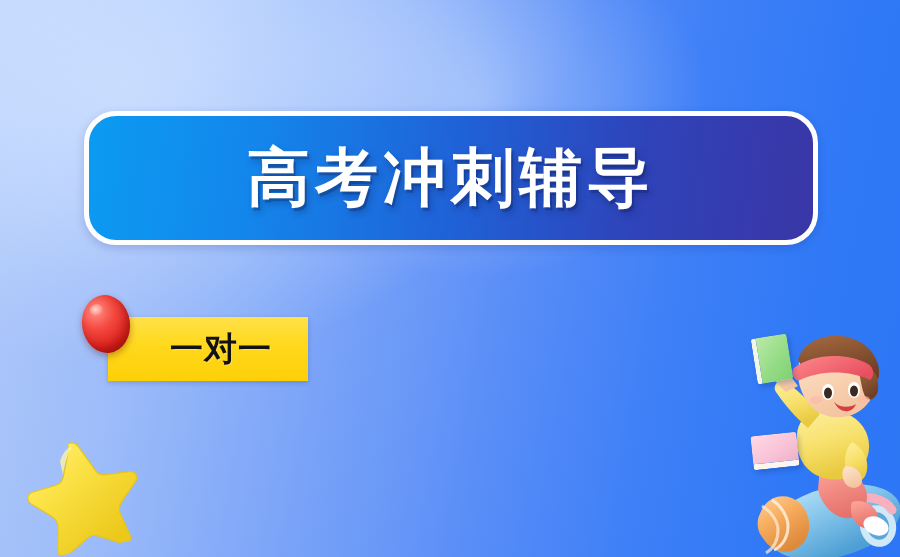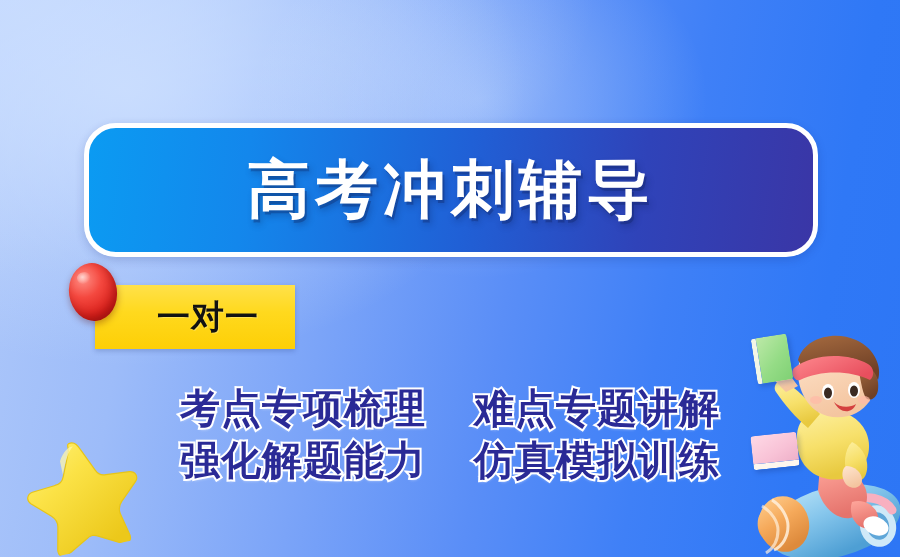--- a/index.html
+++ b/index.html
@@ -29,21 +29,21 @@
   .bg-glow2 {
     position:absolute; left:250px; top:-20px;
     width:460px; height:300px;
     background:radial-gradient(ellipse at 50% 40%, rgba(225,238,255,.40) 0%, rgba(225,238,255,0) 70%);
     pointer-events:none;
   }
 
   
   #banner-wrap {
     position:absolute; left:84px; top:111px;
-    width:734px; height:134px;margin-top:12px;
+    width:734px; height:134px;
   }
   #banner {
     width:100%; height:100%;
     border:5px solid #ffffff;
     border-radius:32px;
     background:linear-gradient(97deg,#0b9bf2 0%,#1387ec 22%,#2060d6 52%,#2f43b9 76%,#3a36a6 100%);
     display:flex; align-items:center; justify-content:center;
     box-shadow:0 3px 10px rgba(20,40,120,.20);
   }
   #banner-title {
@@ -86,21 +86,21 @@
       radial-gradient(circle at 33% 26%, #ff8d84 0%, #f4483f 34%, #d91f1a 72%, #a81210 100%);
     box-shadow:0 3px 7px rgba(90,10,10,.35), inset -3px -5px 9px rgba(120,10,10,.45);
     transform:rotate(-8deg);
   }
   .badge-dot::after {
     content:""; position:absolute;
     left:20%; top:13%; width:30%; height:22%;
     border-radius:50%;
     background:radial-gradient(ellipse at 40% 40%, rgba(255,220,215,.92) 0%, rgba(255,170,160,0) 70%);
   }
-  #badge-0 { left:95px; width:200px; }
+  #badge-0 { left:108px; width:200px;margin-top:32px; }
   #badge-1 { left:346px; width:200px; }
   #badge-2 { left:604px; width:196px; }
 
   
   #features {
     position:absolute; left:0; top:382px;
     width:900px;
   }
   .feature-row {
     display:flex; justify-content:center; gap:48px;
@@ -160,30 +160,20 @@
     <div class="badge" id="badge-0">
       <div class="badge-plate"></div>
       <div class="badge-dot"></div>
       <div class="badge-label">一对一</div>
     </div>
 
 
 
   </div>
 
-  <div id="features">
-    <div class="feature-row">
-      <span class="feature-item">考点专项梳理</span>
-      <span class="feature-item">难点专题讲解</span>
-    </div>
-    <div class="feature-row">
-      <span class="feature-item">强化解题能力</span>
-      <span class="feature-item">仿真模拟训练</span>
-    </div>
-  </div>
 
   <svg id="star" viewBox="0 0 120 114">
     <defs>
       <linearGradient id="starGrad" x1="0" y1="0" x2="0.6" y2="1">
         <stop offset="0%" stop-color="#fff27a"></stop>
         <stop offset="40%" stop-color="#fbe246"></stop>
         <stop offset="100%" stop-color="#ecc81a"></stop>
       </linearGradient>
     </defs>
     <path d="M60 4 C65 4 67 8 69 13 L79 36 C81 41 84 43 89 43 L113 45 C119 46 121 52 117 56

